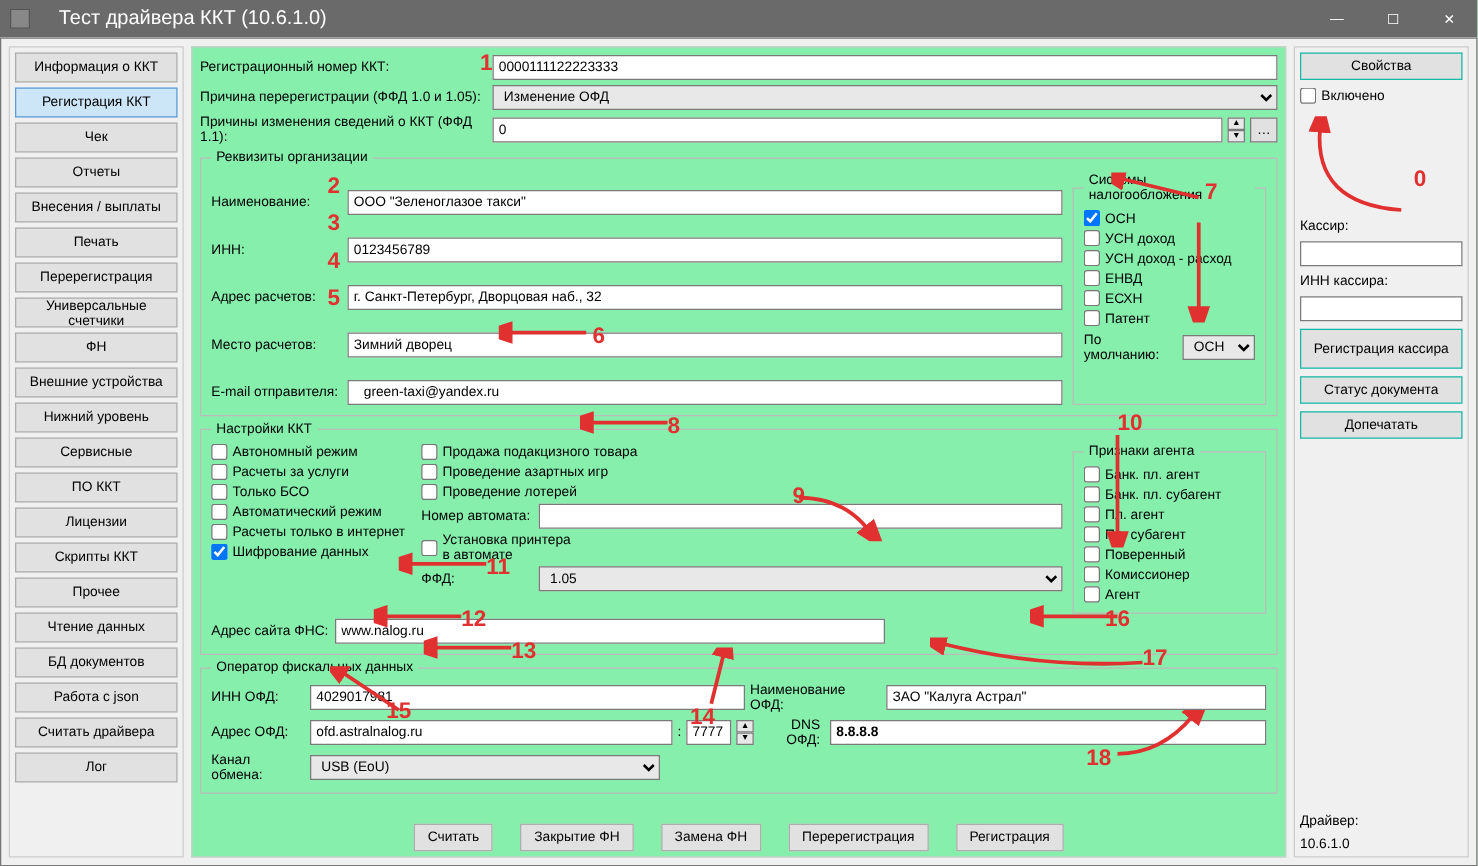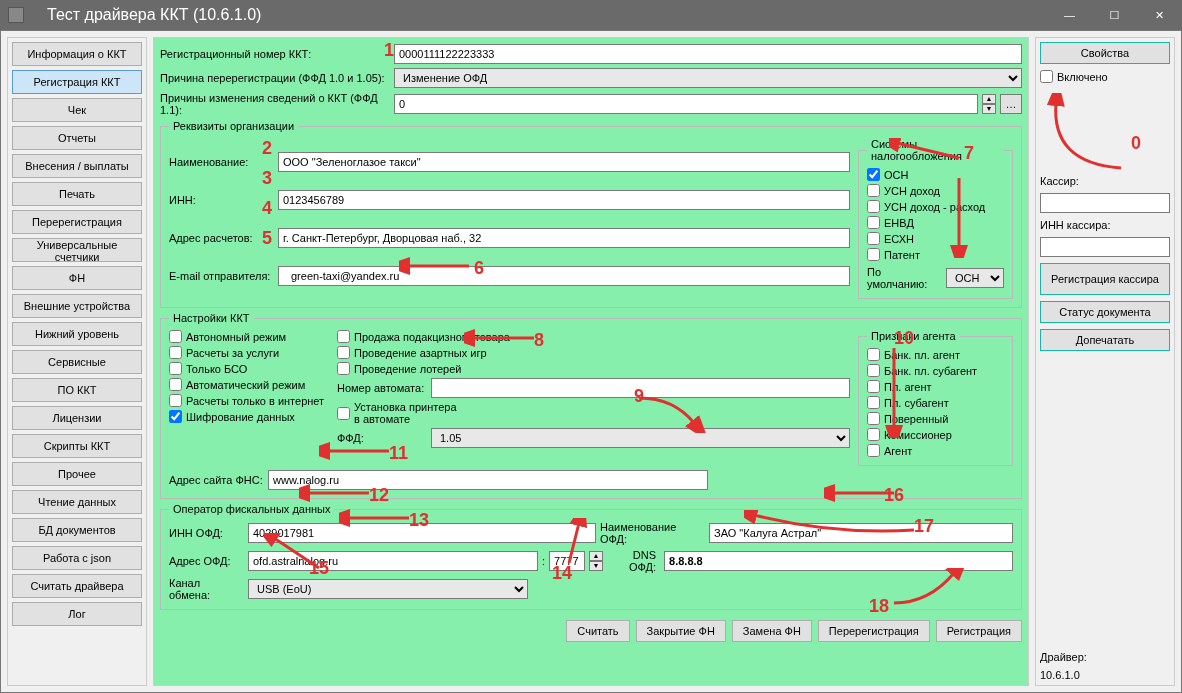--- a/index.html
+++ b/index.html
@@ -20,21 +20,21 @@
 select { background: #e8e8e8; }
 input[type=checkbox] { width: 13px; height: 13px; }
 fieldset { border: 1px solid #bbb; padding: 6px 8px 8px 8px; }
 legend { padding: 0 4px; color: #000; }
 .group-col { display: flex; flex-direction: column; gap: 3px; }
 .cb-row { display: flex; align-items: center; gap: 4px; }
 .btn { height: 22px; padding: 0 10px; background: #e1e1e1; border: 1px solid #adadad; cursor: pointer; }
 .spinner { display: flex; flex-direction: column; width: 14px; }
 .spinner div { height: 10px; border: 1px solid #7a7a7a; background: #e8e8e8; font-size: 7px; text-align: center; line-height: 8px; }
 .ellipsis-btn { width: 22px; height: 20px; border: 1px solid #7a7a7a; background: #e1e1e1; text-align: center; }
-.action-row { display: flex; gap: 6px; justify-content: flex-end; margin-top: 6px; }
+.action-row { display: flex; gap: 22px; justify-content: center; margin-top: 20px; }
 .annotation { position: absolute; color: #e03030; font-size: 18px; font-weight: bold; pointer-events: none; z-index: 100; font-family: Arial; }
 .arrow { position: absolute; pointer-events: none; z-index: 99; }
 .right-col .rbtn { height: 22px; background: #e1e1e1; border: 1px solid #14b8a6; cursor: pointer; }
 .right-col .rlbl { font-size: 11px; }
 .right-col .rtall { height: 32px; }
 </style>
 </head>
 <body>
 
 <div class="titlebar">
@@ -100,20 +100,24 @@
             </div>
           <div class="row">
               <label class="lbl" style="width:105px">ИНН:</label>
               <input type="text" style="flex: 1 1 0%;" value="0123456789">
             </div>
           <div class="row">
               <label class="lbl" style="width:105px">Адрес расчетов:</label>
               <input type="text" style="flex: 1 1 0%;" value="г. Санкт-Петербург, Дворцовая наб., 32">
             </div>
           <div class="row">
+              <label class="lbl" style="width:105px">Место расчетов:</label>
+              <input type="text" style="flex: 1 1 0%;" value="Зимний дворец">
+            </div>
+          <div class="row">
               <label class="lbl" style="width:105px">E-mail отправителя:</label>
               <input type="text" style="flex: 1 1 0%; padding-left: 12px;" value="green-taxi@yandex.ru">
             </div>
         </div>
         <fieldset style="width:155px">
           <legend>Системы налогообложения</legend>
           <div class="group-col">
             <div class="cb-row">
                 <input type="checkbox" checked="" style="">
                 <span>ОСН</span>

